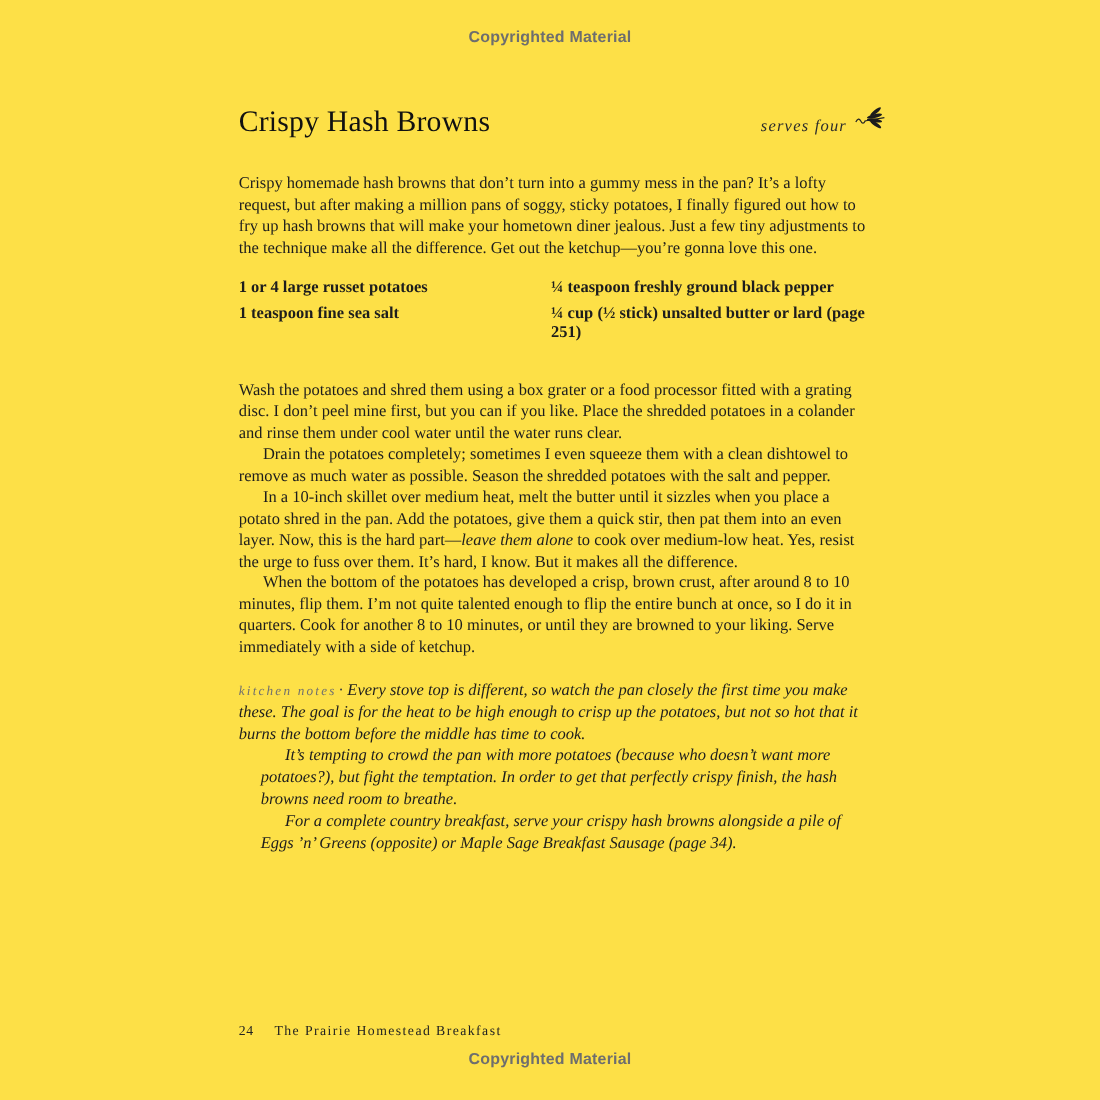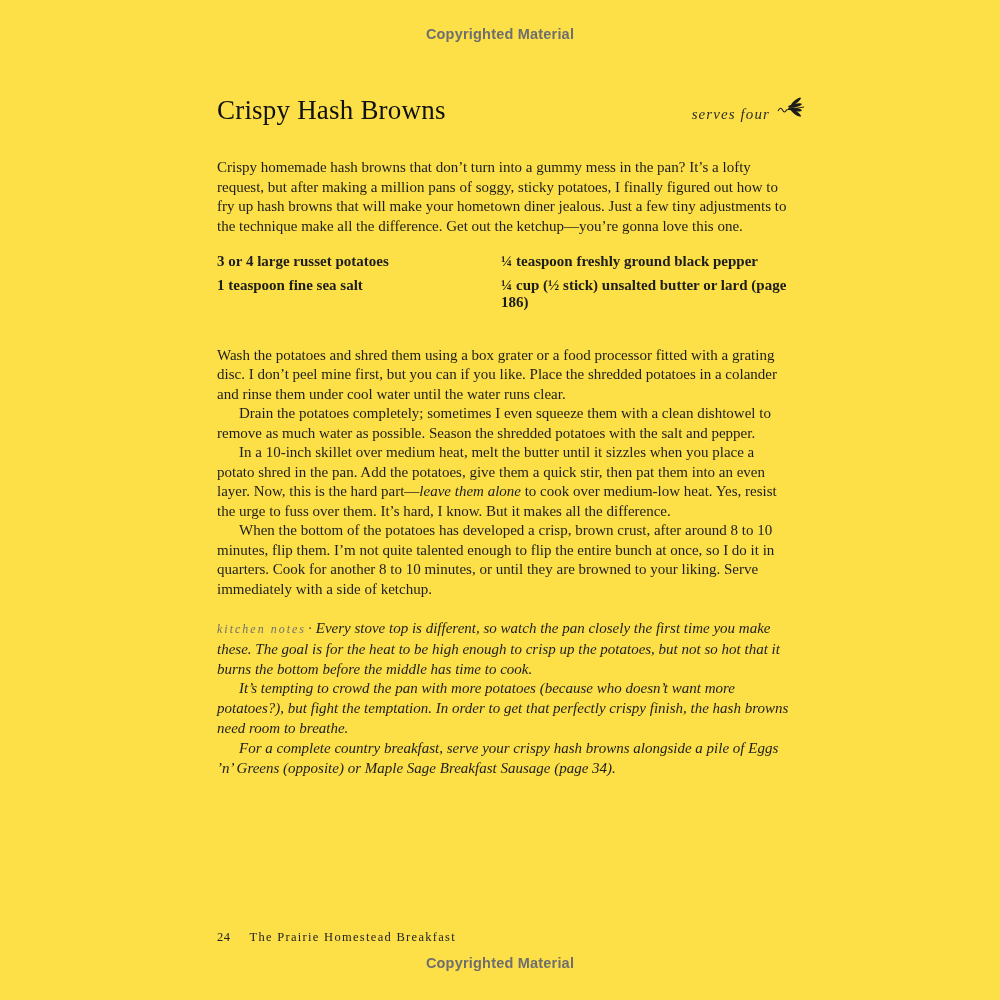--- a/index.html
+++ b/index.html
@@ -90,21 +90,21 @@
   .method p.indent { text-indent: 22px; }
   .inline-italic { font-style: italic; }
 
   .notes {
     margin-top: 20px;
     font-size: 15px;
     line-height: 19.8px;
     font-style: italic;
   }
   .notes p { margin: 0; }
-  .notes p.indent { text-indent: 22px; }
+  .notes p.indent { text-indent: 22px; margin-left: 20px; }
   .notes-label {
     color: #6f6f6f;
     letter-spacing: 2px;
     font-size: 12px;
   }
   .notes-sep { color: #444; padding: 0 4px 0 2px; }
 
   .footer {
     position: absolute;
     left: 217px;
@@ -138,26 +138,26 @@
             <ellipse cx="19" cy="16" rx="6" ry="1.7" transform="rotate(34 19 16)" fill="#1c1c1c"></ellipse>
           </svg>
         </span>
       </div>
     </div>
 
     <p class="intro">Crispy homemade hash browns that don’t turn into a gummy mess in the pan? It’s a lofty request, but after making a million pans of soggy, sticky potatoes, I finally figured out how to fry up hash browns that will make your hometown diner jealous. Just a few tiny adjustments to the technique make all the difference. Get out the ketchup—you’re gonna love this one.</p>
 
     <div class="ingredients">
       <div class="ing-col-left">
-        <p class="ing-item">3 or 4 large russet potatoes</p>
+        <p class="ing-item">1 or 4 large russet potatoes</p>
         <p class="ing-item">1 teaspoon fine sea salt</p>
       </div>
       <div class="ing-col-right">
         <p class="ing-item">¼ teaspoon freshly ground black pepper</p>
-        <p class="ing-item">¼ cup (½ stick) unsalted butter or lard (page 186)</p>
+        <p class="ing-item">¼ cup (½ stick) unsalted butter or lard (page 251)</p>
       </div>
     </div>
 
     <div class="method">
       <p>Wash the potatoes and shred them using a box grater or a food processor fitted with a grating disc. I don’t peel mine first, but you can if you like. Place the shredded potatoes in a colander and rinse them under cool water until the water runs clear.</p>
       <p class="indent">Drain the potatoes completely; sometimes I even squeeze them with a clean dishtowel to remove as much water as possible. Season the shredded potatoes with the salt and pepper.</p>
       <p class="indent"><span>In a 10-inch skillet over medium heat, melt the butter until it sizzles when you place a potato shred in the pan. Add the potatoes, give them a quick stir, then pat them into an even layer. Now, this is the hard part—</span><span class="inline-italic">leave them alone</span><span> to cook over medium-low heat. Yes, resist the urge to fuss over them. It’s hard, I know. But it makes all the difference.</span></p>
       <p class="indent">When the bottom of the potatoes has developed a crisp, brown crust, after around 8 to 10 minutes, flip them. I’m not quite talented enough to flip the entire bunch at once, so I do it in quarters. Cook for another 8 to 10 minutes, or until they are browned to your liking. Serve immediately with a side of ketchup.</p>
     </div>
 

